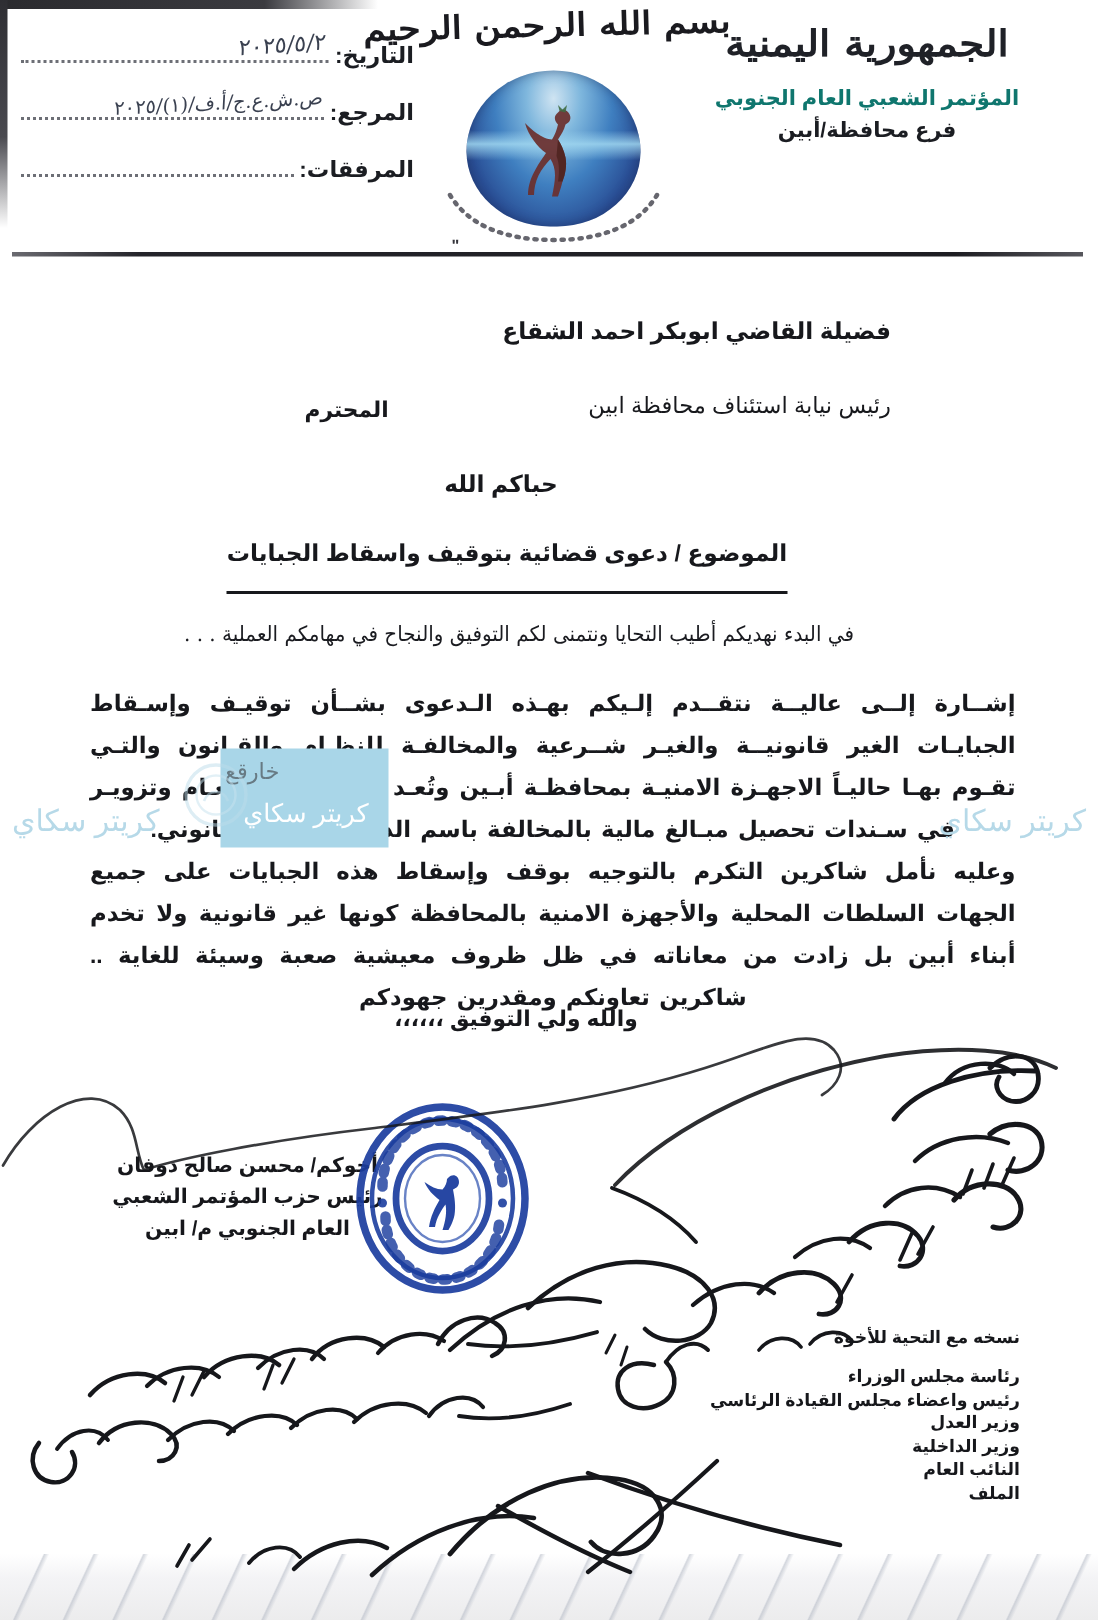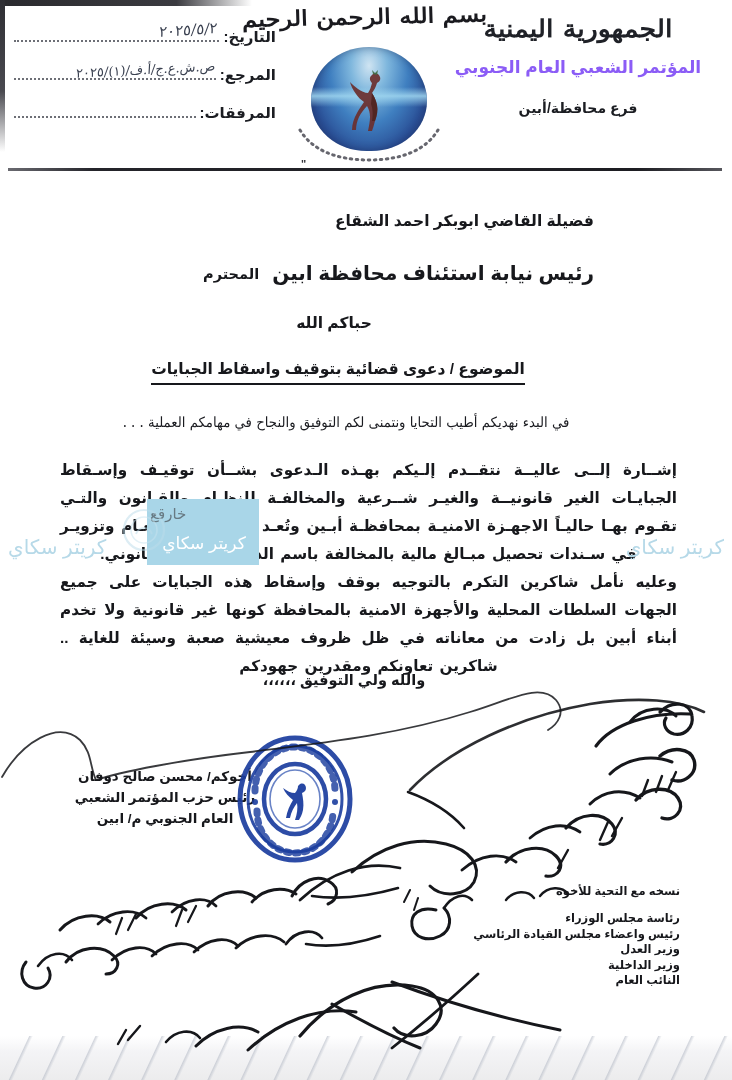--- a/index.html
+++ b/index.html
@@ -81,24 +81,24 @@
     font-family: "DejaVu Serif", serif;
     font-size: 24px;
     font-weight: 700;
     letter-spacing: -0.5px;
     color: #1f2127;
     transform: scaleX(1.12);
     margin-bottom: 14px;
     white-space: nowrap;
   }
   .org-name {
-    font-size: 17px;
-    font-weight: 700;
-    color: #8b5cf6;
-    margin-bottom: 22px;
+    font-size: 14px;
+    font-weight: 700;
+    color: #0f766e;
+    margin-bottom: 4px;
     white-space: nowrap;
     letter-spacing: -0.2px;
   }
   .org-branch {
     font-size: 14px;
     font-weight: 700;
     color: #1b1d22;
     white-space: nowrap;
   }
 
@@ -205,22 +205,22 @@
   .addressee {
     position: absolute;
     top: 34px; right: 138px;
     font-size: 15.5px;
     font-weight: 700;
     white-space: nowrap;
   }
   .addressee-role {
     position: absolute;
     top: 83px; right: 138px;
-    font-size: 20px;
-    font-weight: 700;
+    font-size: 15px;
+    font-weight: 400;
     white-space: nowrap;
   }
   .addressee-honor {
     position: absolute;
     top: 88px; left: 203px;
     font-size: 14.5px;
     font-weight: 700;
     white-space: nowrap;
   }
   .salutation {
@@ -234,21 +234,21 @@
   .subject {
     position: absolute;
     top: 182px; right: 0; left: 0;
     text-align: center;
     transform: translateX(-28px);
   }
   .subject span {
     font-size: 15.5px;
     font-weight: 700;
     border-bottom: 2px solid #17181c;
-    padding-bottom: 6px;
+    padding-bottom: 16px;
   }
   .opening-line {
     position: absolute;
     top: 236px; right: 0; left: 0;
     text-align: center;
     font-family: "DejaVu Serif", serif;
     font-size: 14px;
     color: #1a1b20;
     transform: translateX(-20px) scaleX(0.95);
     white-space: nowrap;
@@ -575,18 +575,19 @@
     </g>
   </svg>
 
   <div class="dist">
     <div class="dist-title">نسخه مع التحية للأخوة</div>
     <div class="dist-item">رئاسة مجلس الوزراء</div>
     <div class="dist-item">رئيس واعضاء مجلس القيادة الرئاسي</div>
     <div class="dist-item">وزير العدل</div>
     <div class="dist-item">وزير الداخلية</div>
     <div class="dist-item">النائب العام</div>
+    <div class="dist-item">الملف</div>
   </div>
 
   <div class="scan-bottom-line"></div>
   <div class="scan-bottom-band"></div>
 
 </div>
 
 </body></html>

